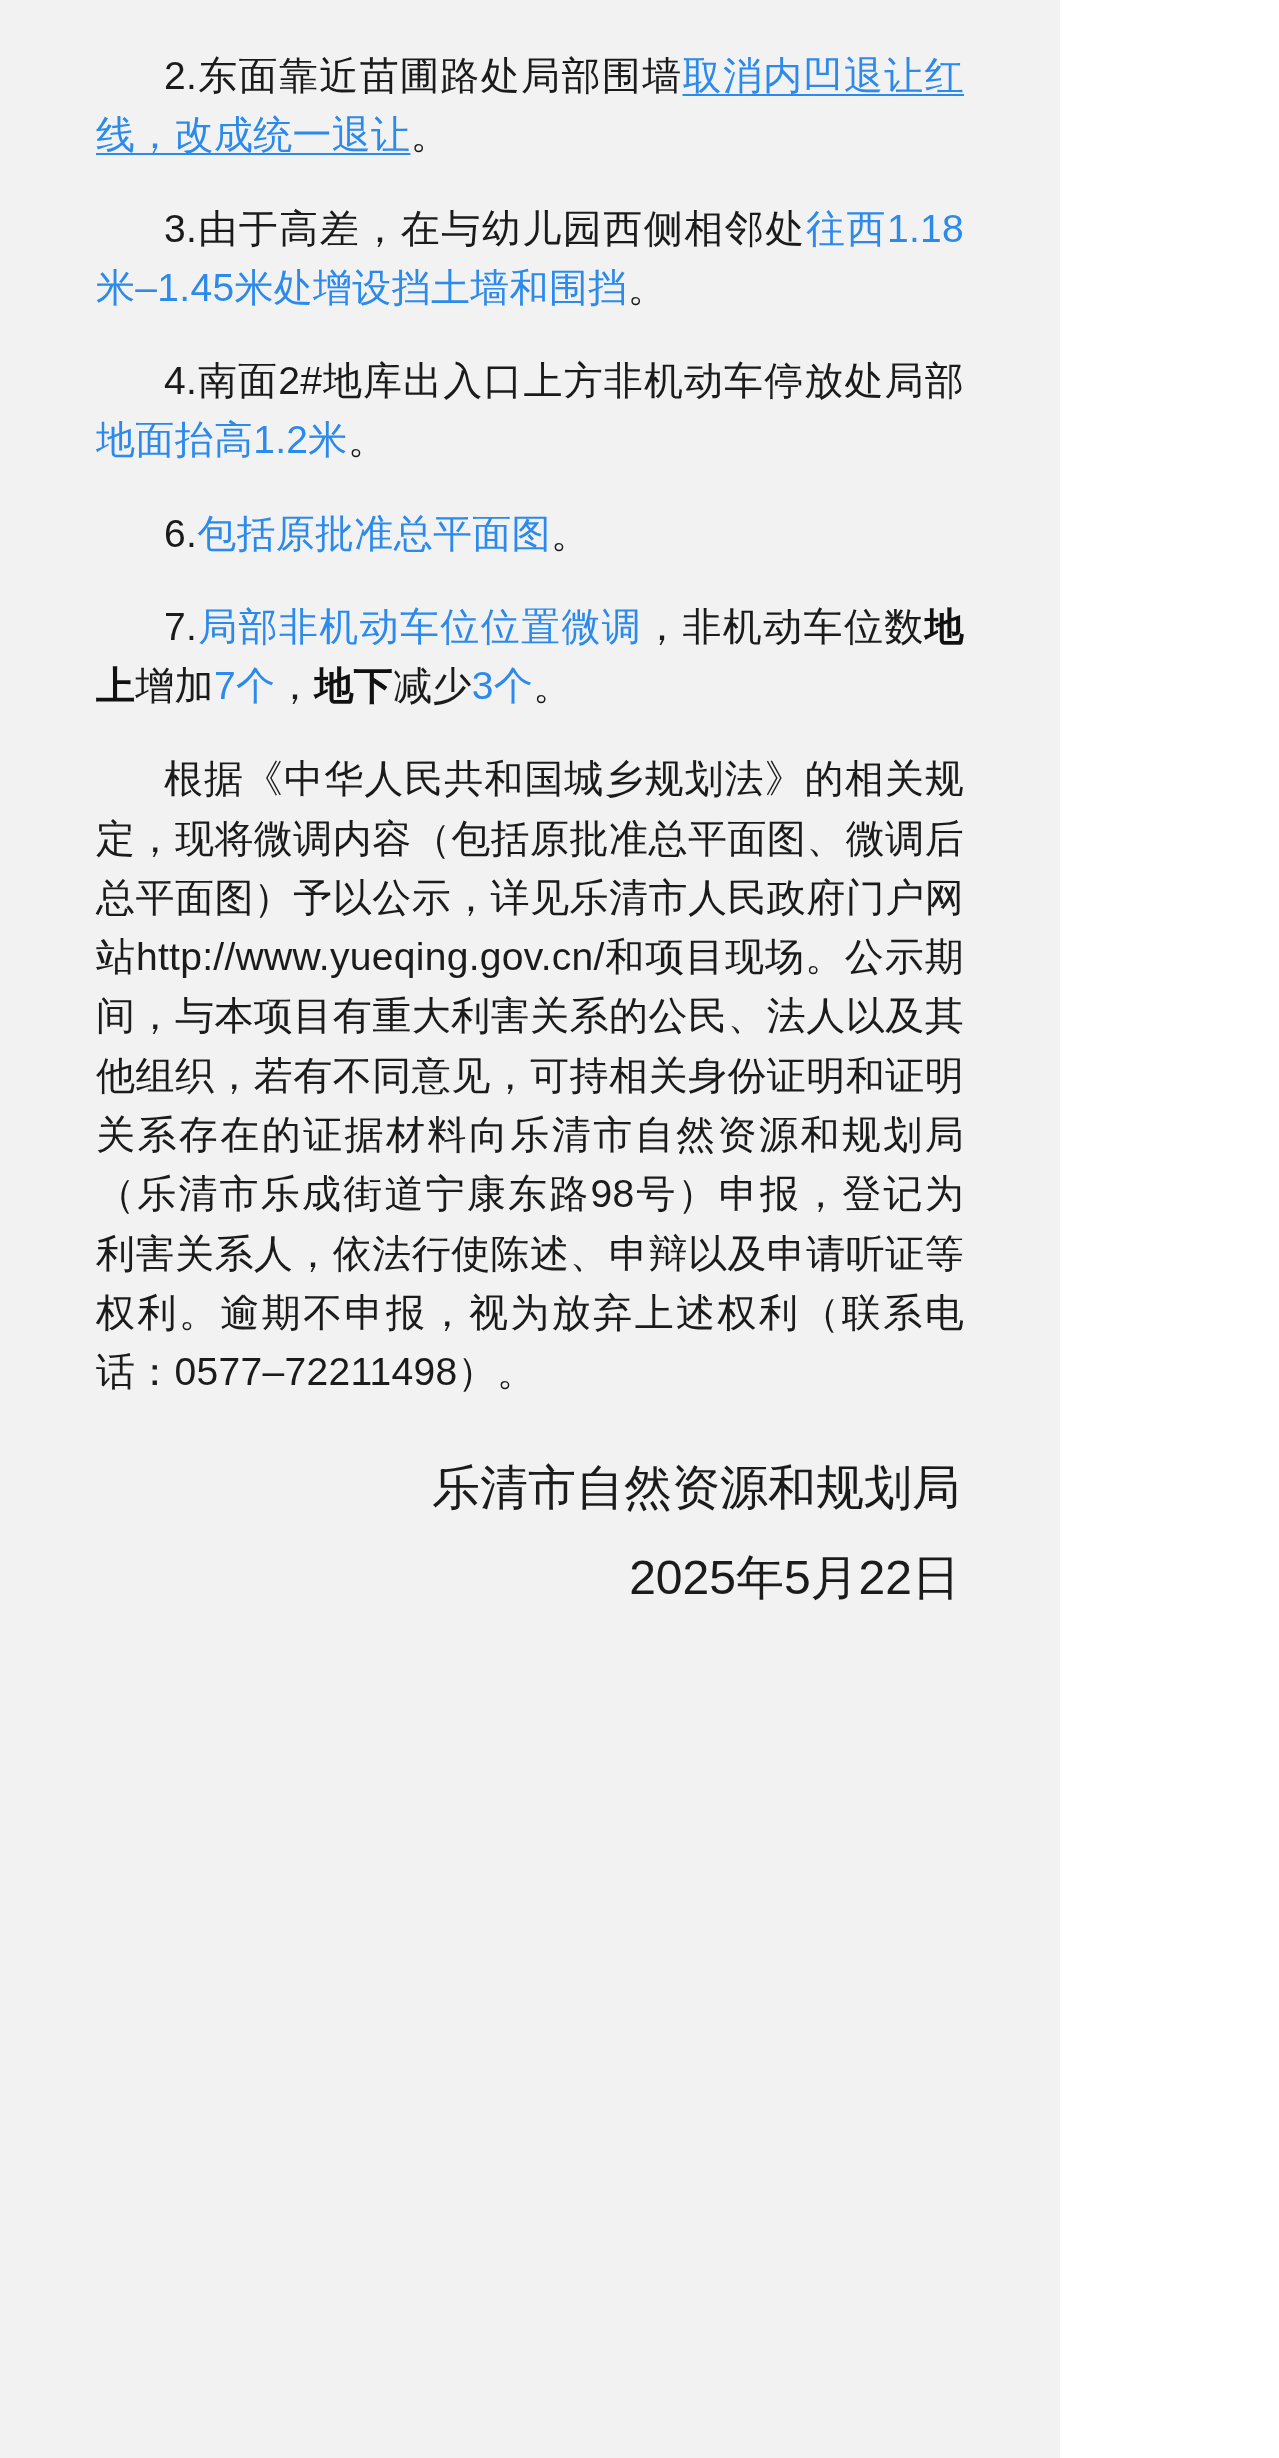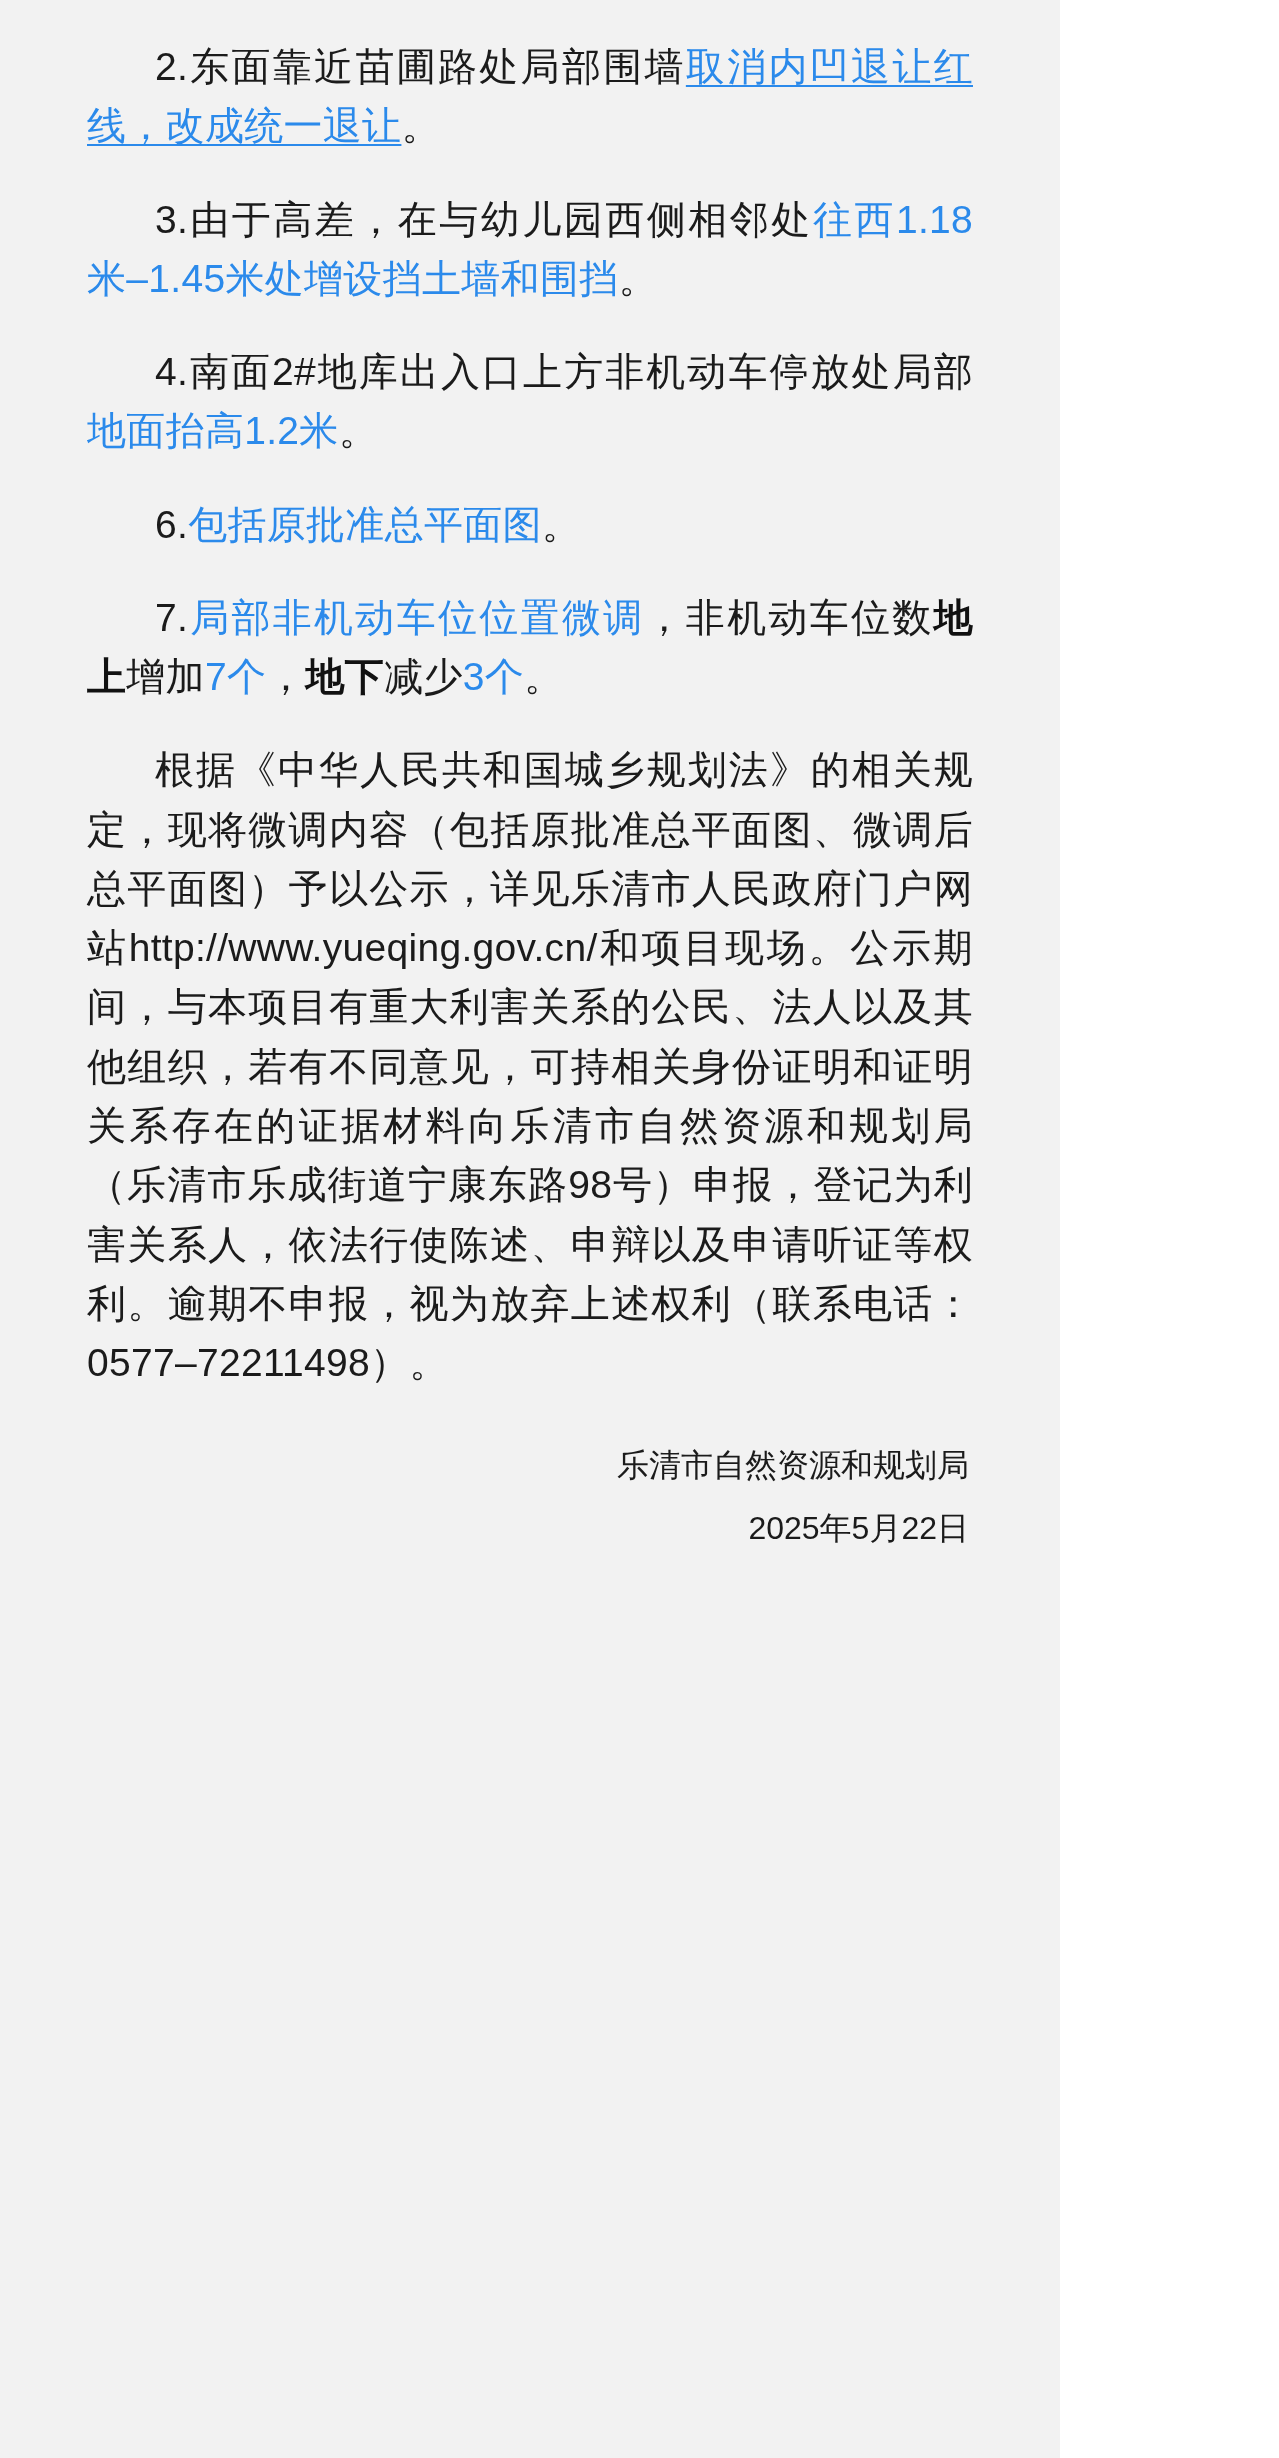--- a/index.html
+++ b/index.html
@@ -10,21 +10,21 @@
   body {
     width: 1279px;
     min-height: 2458px;
     font-family: "Liberation Sans", "DejaVu Sans", sans-serif;
   }
   .page {
     width: 1060px;
     min-height: 2458px;
     background: #f2f2f2;
     box-sizing: border-box;
-    padding: 7px;
+    padding: 16px;
     position: relative;
   }
   .doc {
     box-sizing: border-box;
     padding: 30px 80px 40px 80px;
   }
   p.para {
     margin: 0 0 34px 0;
     font-size: 39px;
     line-height: 1.52;
@@ -48,21 +48,21 @@
   .bold {
     font-weight: bold;
     color: #111111;
   }
   .body-block p.para {
     margin-bottom: 30px;
   }
   .sign {
     margin-top: 46px;
     text-align: right;
-    font-size: 32px;
+    font-size: 48px;
     line-height: 1.7;
     color: #1b1b1b;
     padding-right: 4px;
   }
   .sign div {
     margin-bottom: 8px;
   }
   .spacer-bottom {
     height: 60px;
   }

